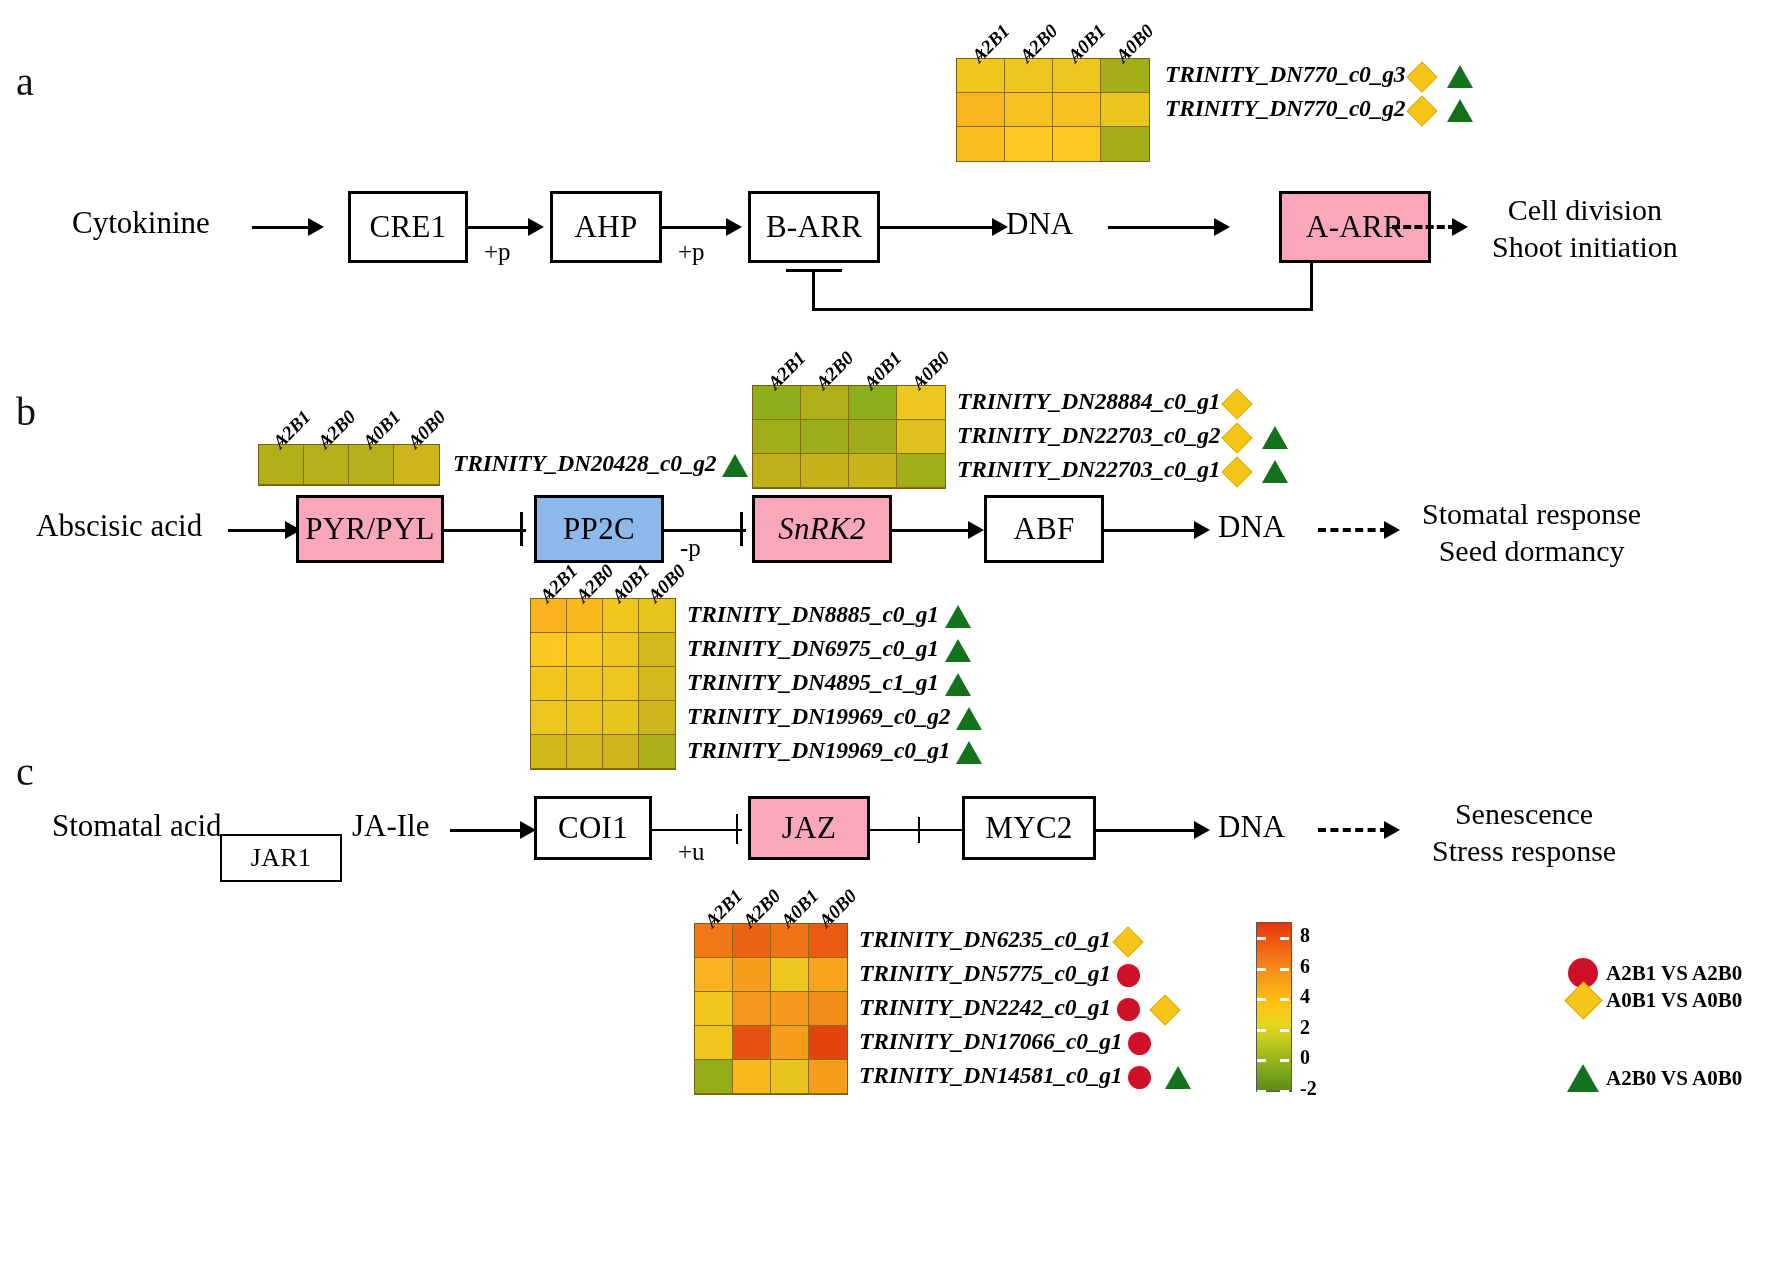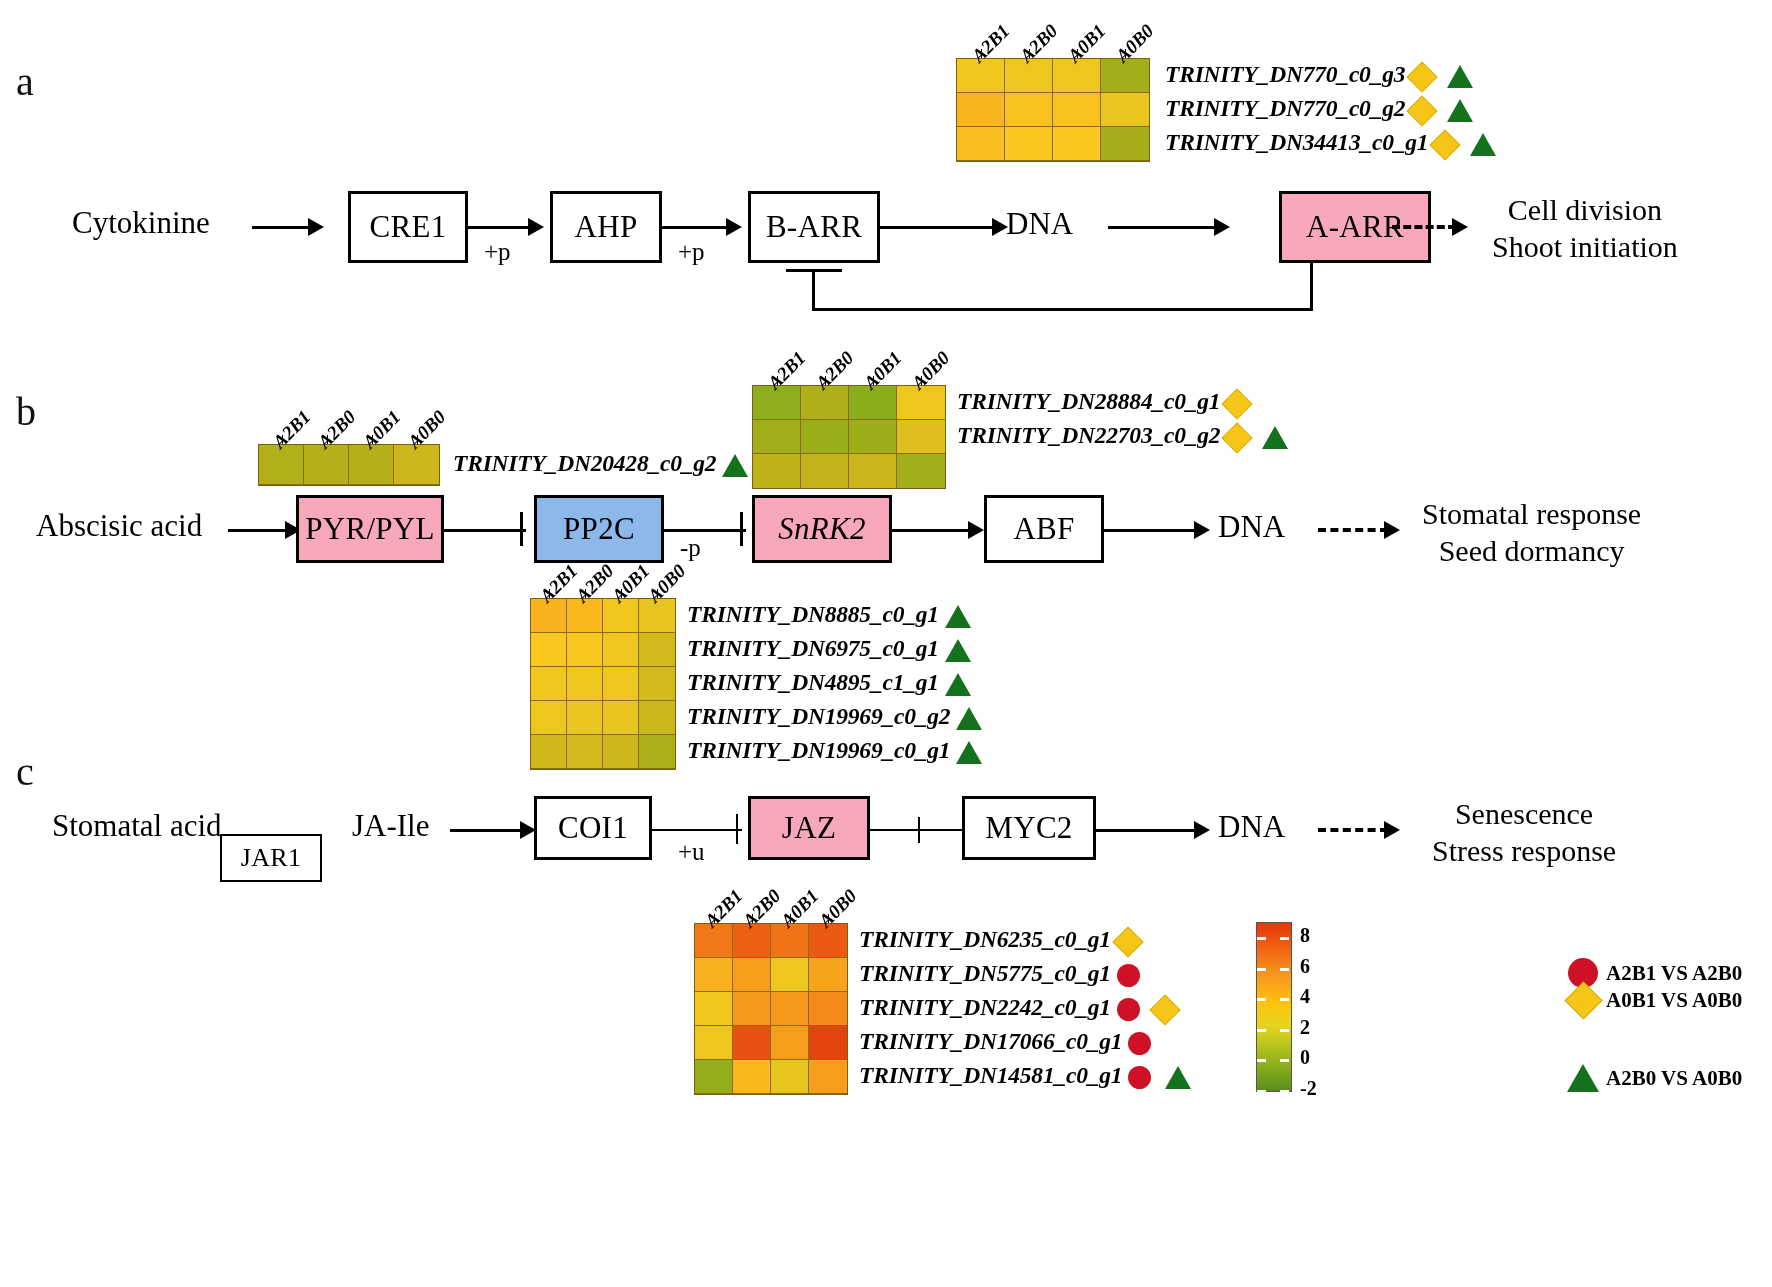--- a/index.html
+++ b/index.html
@@ -126,21 +126,20 @@
       <div class="cell" style="width: 48px; height: 34px; background: rgb(249, 193, 30);"></div>
       <div class="cell" style="width: 48px; height: 34px; background: rgb(234, 197, 30);"></div>
     </div>
     <div class="gene" style="left: 208px; top: 36px;"><span>TRINITY_DN770_c0_g2</span><div class="mk diamond" style="position: relative; display: inline-block; vertical-align: middle; margin: 0px 8px 0px 6px;"></div><div class="mk triangle" style="position: relative; display: inline-block; vertical-align: middle; margin: 0px 8px 0px 6px;"></div></div>
     <div class="row">
       <div class="cell" style="width: 48px; height: 34px; background: rgb(249, 189, 29);"></div>
       <div class="cell" style="width: 48px; height: 34px; background: rgb(250, 200, 30);"></div>
       <div class="cell" style="width: 48px; height: 34px; background: rgb(250, 200, 30);"></div>
       <div class="cell" style="width: 48px; height: 34px; background: rgb(165, 174, 25);"></div>
     </div>
-    <div class="gene" style="left: 208px; top: 70px;"><span>TRINITY_DN34413_c0_g1</span><div class="mk diamond" style="position: relative; display: inline-block; vertical-align: middle; margin: 0px 8px 0px 6px;"></div><div class="mk triangle" style="position: relative; display: inline-block; vertical-align: middle; margin: 0px 8px 0px 6px;"></div></div>
   </div>
 
 <div class="ptext" style="left:36px;top:508px;">Abscisic acid</div>
 <div class="hline" style="left:228px;top:529px;width:62px;"></div>
 <div class="arrowhead" style="left:285px;top:521px;"></div>
 
 <div class="pbox pink" style="left:296px;top:495px;width:148px;height:68px;">
   <span>PYR/PYL</span>
 </div>
 <div class="hline" style="left:444px;top:529px;width:82px;"></div>
@@ -212,20 +211,21 @@
       <div class="cell" style="width: 48px; height: 34px; background: rgb(158, 174, 26);"></div>
       <div class="cell" style="width: 48px; height: 34px; background: rgb(222, 191, 29);"></div>
     </div>
     <div class="gene" style="left: 204px; top: 36px;"><span>TRINITY_DN22703_c0_g2</span><div class="mk diamond" style="position: relative; display: inline-block; vertical-align: middle; margin: 0px 8px 0px 6px;"></div><div class="mk triangle" style="position: relative; display: inline-block; vertical-align: middle; margin: 0px 8px 0px 6px;"></div></div>
     <div class="row">
       <div class="cell" style="width: 48px; height: 34px; background: rgb(191, 177, 26);"></div>
       <div class="cell" style="width: 48px; height: 34px; background: rgb(197, 178, 26);"></div>
       <div class="cell" style="width: 48px; height: 34px; background: rgb(201, 180, 26);"></div>
       <div class="cell" style="width: 48px; height: 34px; background: rgb(161, 174, 25);"></div>
     </div>
+    <div class="gene" style="left: 204px; top: 70px;"><span>TRINITY_DN22703_c0_g1</span><div class="mk diamond" style="position: relative; display: inline-block; vertical-align: middle; margin: 0px 8px 0px 6px;"></div><div class="mk triangle" style="position: relative; display: inline-block; vertical-align: middle; margin: 0px 8px 0px 6px;"></div></div>
   </div>
 
 <div class="hm" style="left:530px;top:598px;">
     <div class="tick" style="left: 18px; top: -10px;"></div>
     <div class="colhead" style="left: 20px; top: -14px;">A2B1</div>
     <div class="tick" style="left: 54px; top: -10px;"></div>
     <div class="colhead" style="left: 56px; top: -14px;">A2B0</div>
     <div class="tick" style="left: 90px; top: -10px;"></div>
     <div class="colhead" style="left: 92px; top: -14px;">A0B1</div>
     <div class="tick" style="left: 126px; top: -10px;"></div>
@@ -261,21 +261,21 @@
     <div class="row">
       <div class="cell" style="width: 36px; height: 34px; background: rgb(208, 184, 27);"></div>
       <div class="cell" style="width: 36px; height: 34px; background: rgb(211, 186, 28);"></div>
       <div class="cell" style="width: 36px; height: 34px; background: rgb(204, 182, 27);"></div>
       <div class="cell" style="width: 36px; height: 34px; background: rgb(171, 175, 25);"></div>
     </div>
     <div class="gene" style="left: 156px; top: 138px;"><span>TRINITY_DN19969_c0_g1</span><div class="mk triangle" style="position: relative; display: inline-block; vertical-align: middle; margin: 0px 8px 0px 6px;"></div></div>
   </div>
 
 <div class="ptext" style="left:52px;top:808px;">Stomatal acid</div>
-<div class="pbox thin" style="left:220px;top:834px;width:102px;height:48px;font-size:26px;">
+<div class="pbox thin" style="left:220px;top:834px;width:122px;height:48px;font-size:26px;">
   <span>JAR1</span>
 </div>
 <div class="ptext" style="left:352px;top:808px;">JA-Ile</div>
 <div class="hline" style="left:450px;top:829px;width:76px;"></div>
 <div class="arrowhead" style="left:520px;top:821px;"></div>
 
 <div class="pbox" style="left:534px;top:796px;width:118px;height:64px;">
   <span>COI1</span>
 </div>
 <div class="thinline" style="left:652px;top:829px;width:90px;"></div>

